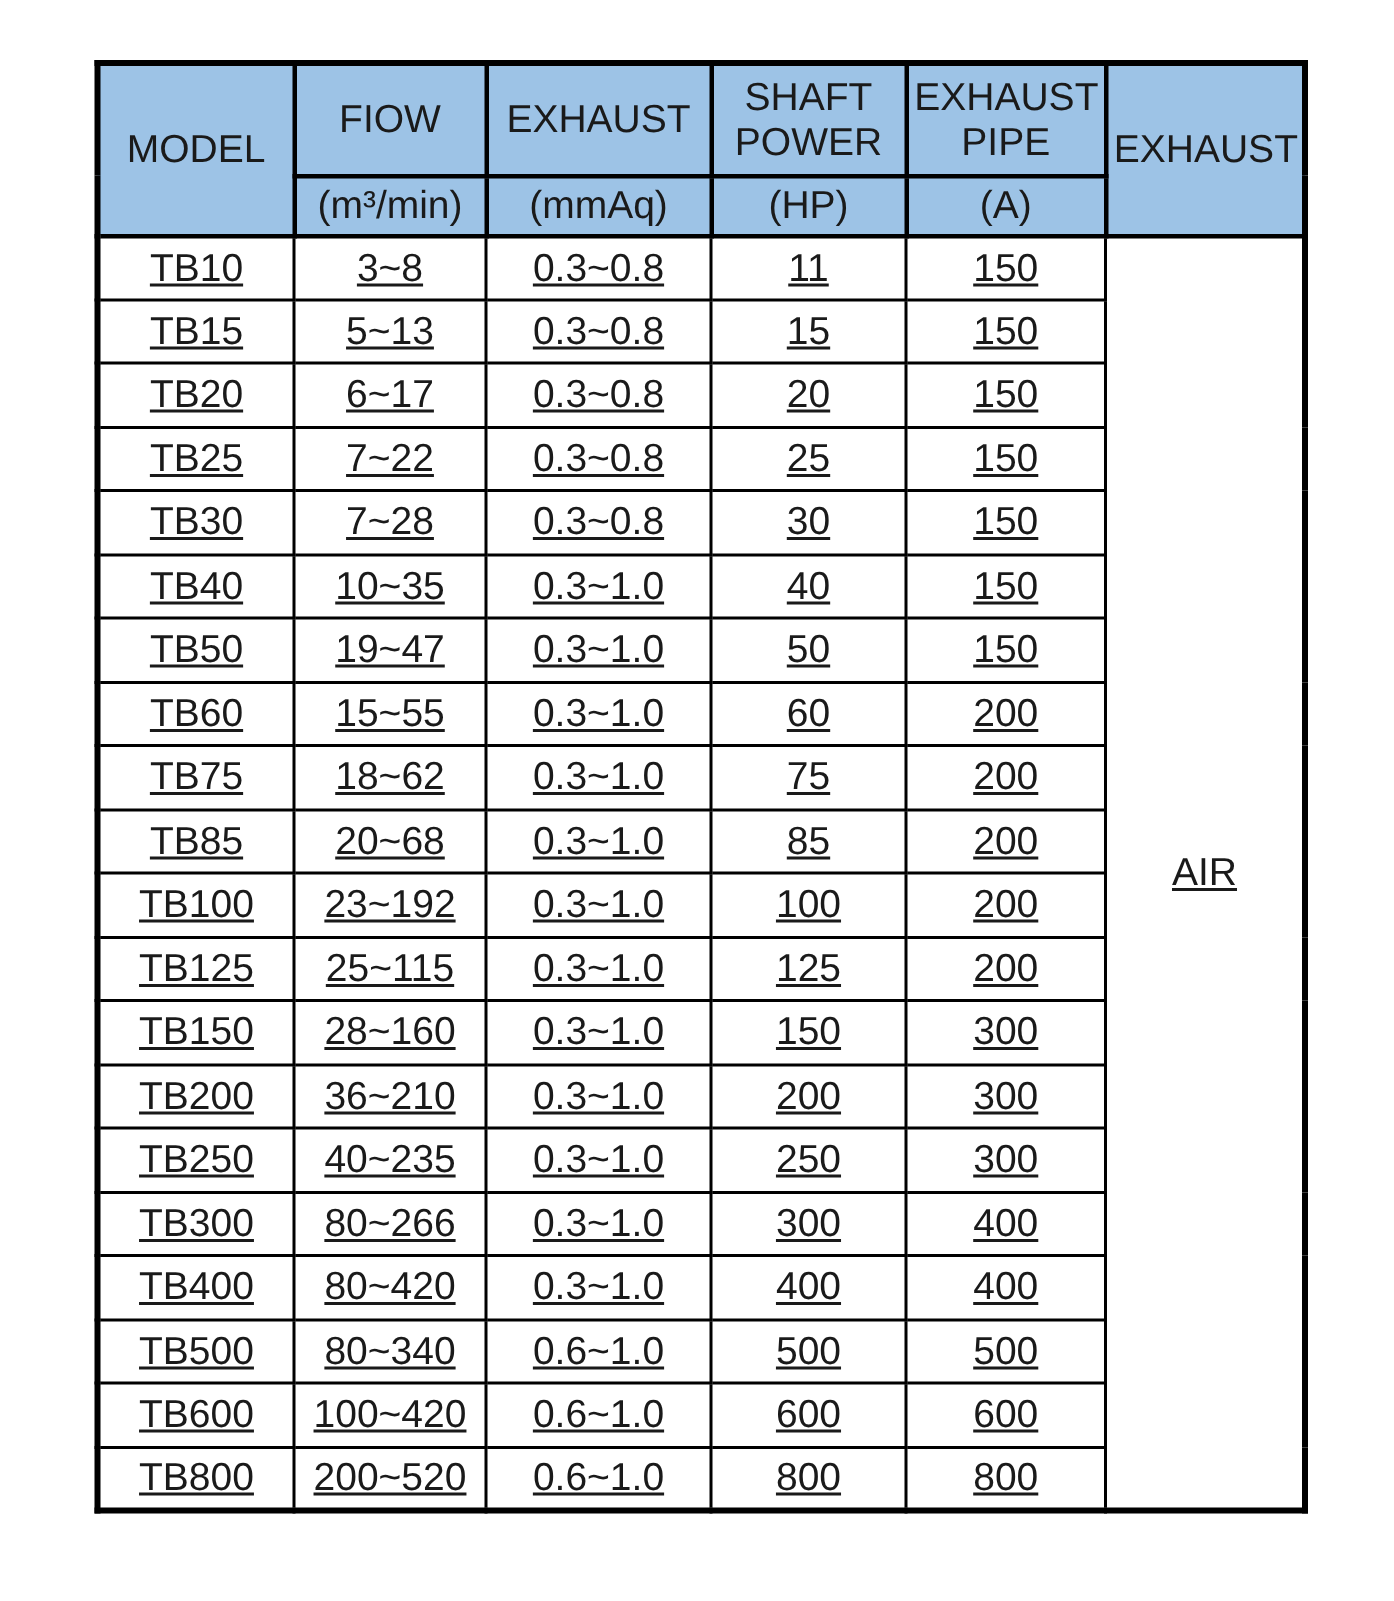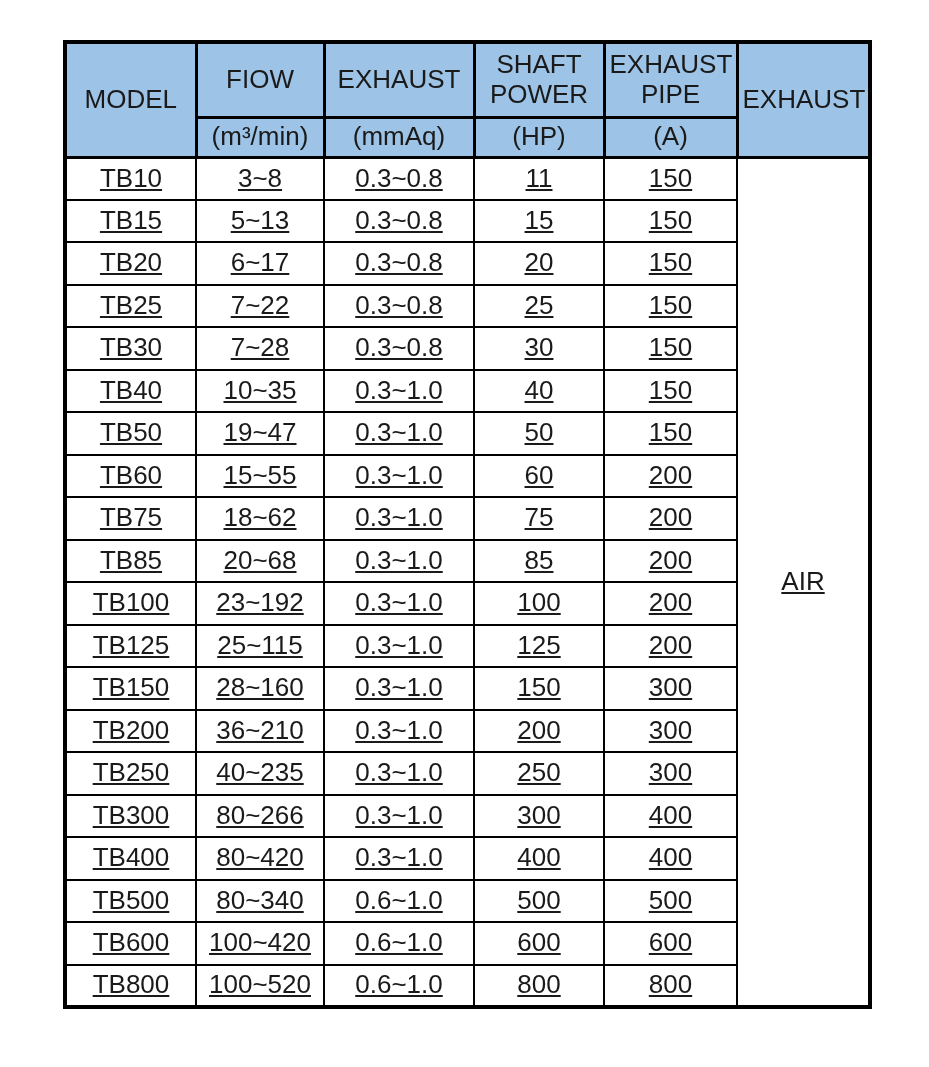--- a/index.html
+++ b/index.html
@@ -212,20 +212,20 @@
         </tr>
         <tr>
           <td>TB600</td>
           <td>100~420</td>
           <td>0.6~1.0</td>
           <td>600</td>
           <td>600</td>
         </tr>
         <tr>
           <td>TB800</td>
-          <td>100~520</td>
+          <td>200~520</td>
           <td>0.6~1.0</td>
           <td>800</td>
           <td>800</td>
         </tr>
       </tbody>
   </table>
 </div>
 
 </body></html>

